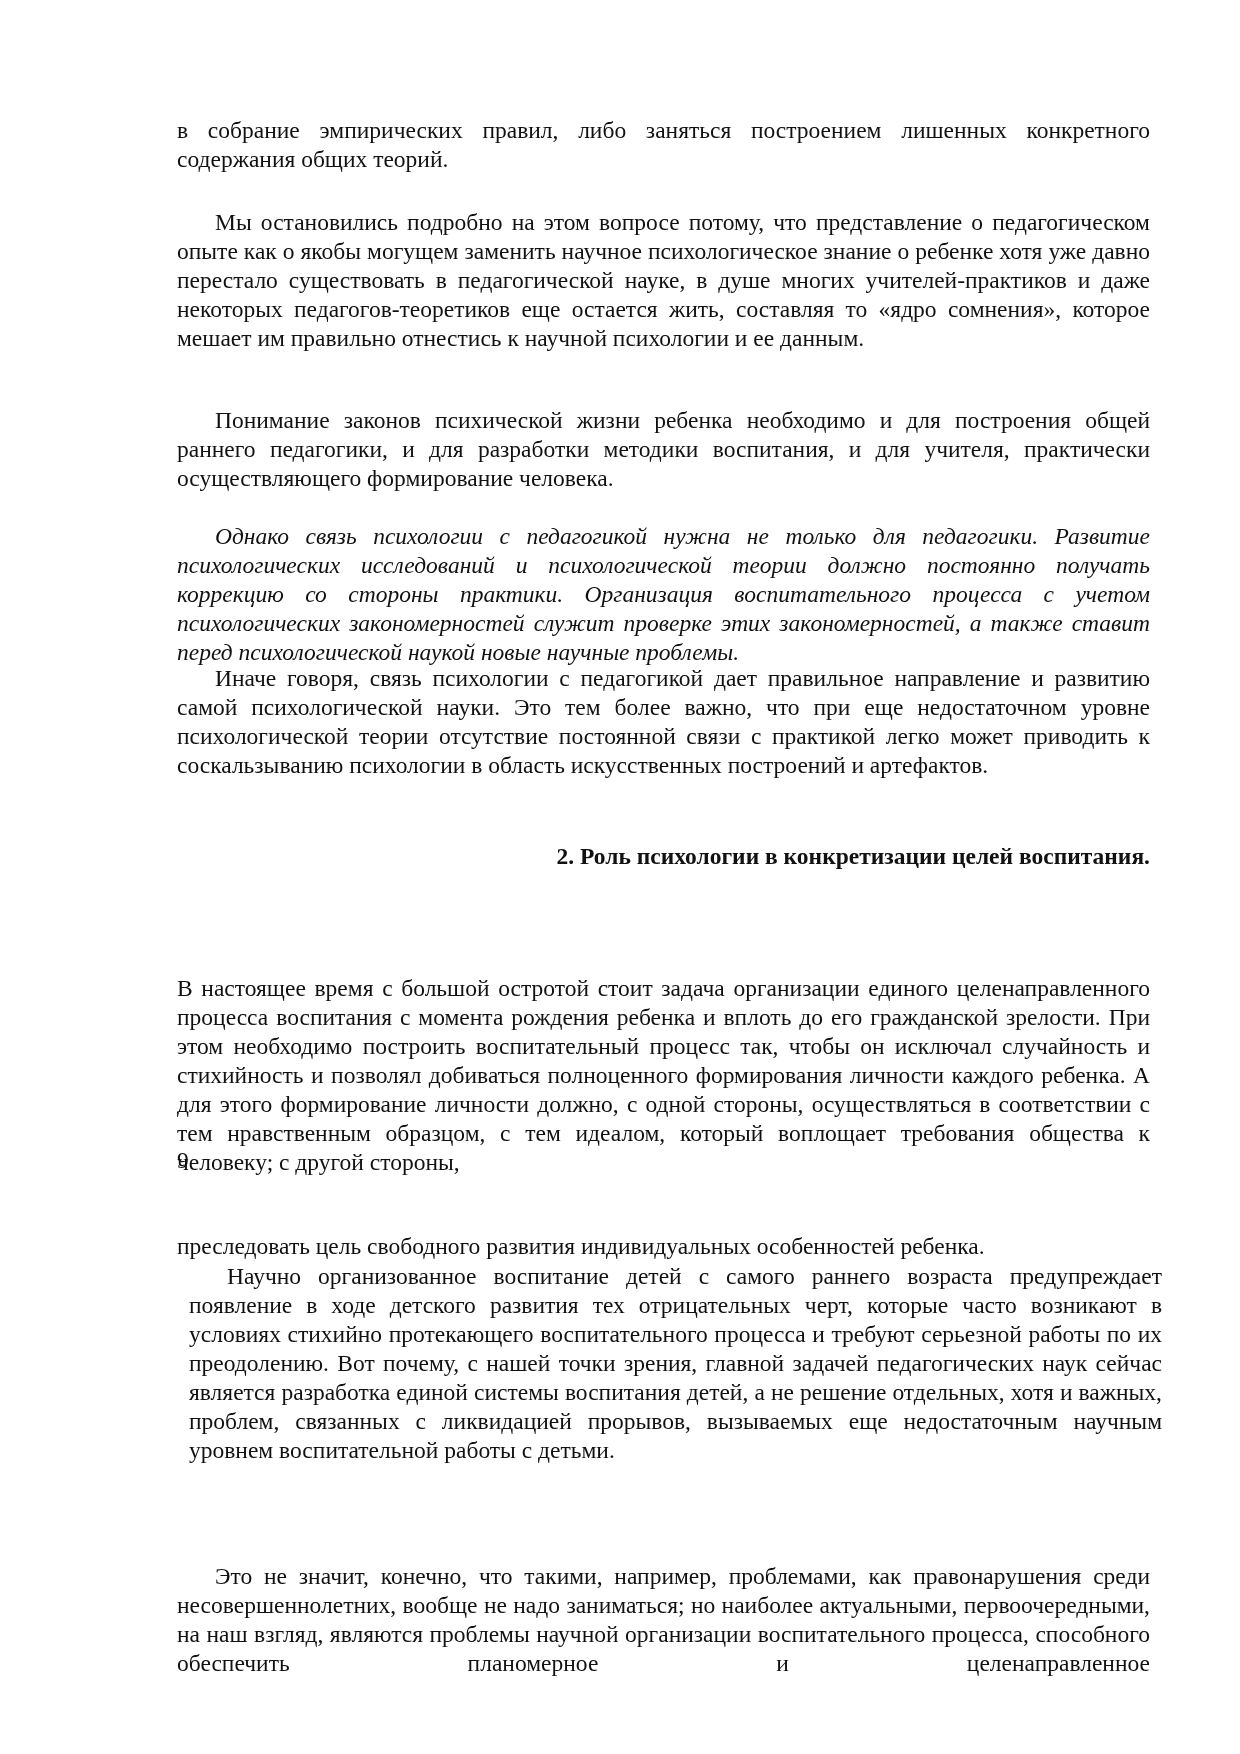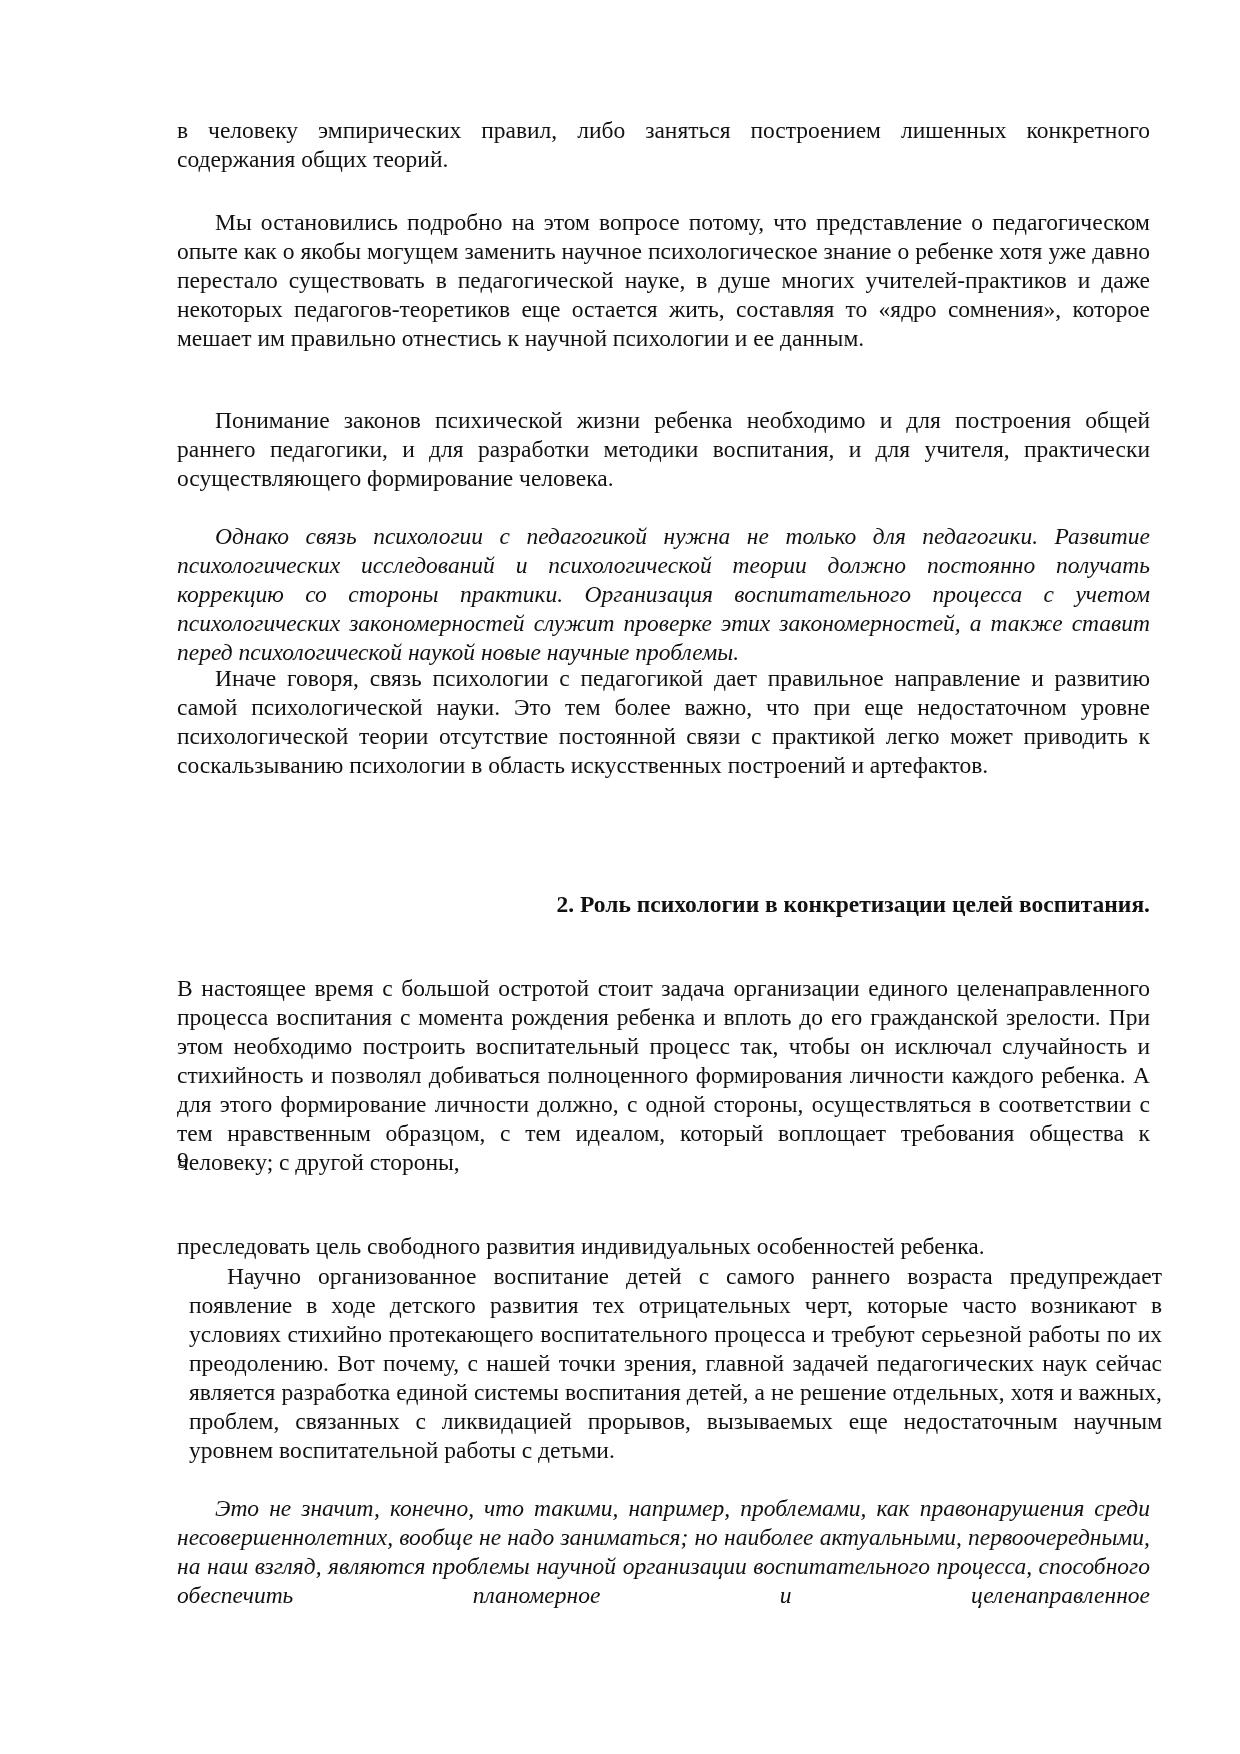--- a/index.html
+++ b/index.html
@@ -54,54 +54,54 @@
   .full-justify {
     text-align-last: justify;
   }
 </style>
 </head>
 <body>
 
 <div class="page">
 
   <div class="block" style="top:116px;">
-    <p class="para">в человеку эмпирических правил, либо заняться построением лишенных конкретного содержания общих теорий.</p>
+    <p class="para">в собрание эмпирических правил, либо заняться построением лишенных конкретного содержания общих теорий.</p>
   </div>
 
   <div class="block" style="top:200px;margin-top:8px;">
     <p class="para indent">Мы остановились подробно на этом вопросе потому, что представление о педагогическом опыте как о якобы могущем заменить научное психологическое знание о ребенке хотя уже давно перестало существовать в педагогической науке, в душе многих учителей-практиков и даже некоторых педагогов-теоретиков еще остается жить, составляя то «ядро сомнения», которое мешает им правильно отнестись к научной психологии и ее данным.</p>
   </div>
 
   <div class="block" style="top:406px;">
     <p class="para indent">Понимание законов психической жизни ребенка необходимо и для построения общей раннего педагогики, и для разработки методики воспитания, и для учителя, практически осуществляющего формирование человека.</p>
   </div>
 
   <div class="block" style="top:522px;font-style:italic;">
     <p class="para indent">Однако связь психологии с педагогикой нужна не только для педагогики. Развитие психологических исследований и психологической теории должно постоянно получать коррекцию со стороны практики. Организация воспитательного процесса с учетом психологических закономерностей служит проверке этих закономерностей, а также ставит перед психологической наукой новые научные проблемы.</p>
   </div>
 
   <div class="block" style="top:664px;">
     <p class="para indent">Иначе говоря, связь психологии с педагогикой дает правильное направление и развитию самой психологической науки. Это тем более важно, что при еще недостаточном уровне психологической теории отсутствие постоянной связи с практикой легко может приводить к соскальзыванию психологии в область искусственных построений и артефактов.</p>
   </div>
 
-  <div class="block" style="top:890px;">
+  <div class="block" style="top:842px;">
     <h2 class="heading">2. Роль психологии в конкретизации целей воспитания.</h2>
   </div>
 
   <div class="block" style="top:950px;margin-top:24px;">
     <p class="para">В настоящее время с большой остротой стоит задача организации единого целенаправленного процесса воспитания с момента рождения ребенка и вплоть до его гражданской зрелости. При этом необходимо построить воспитательный процесс так, чтобы он исключал случайность и стихийность и позволял добиваться полноценного формирования личности каждого ребенка. А для этого формирование личности должно, с одной стороны, осуществляться в соответствии с тем нравственным образцом, с тем идеалом, который воплощает требования общества к человеку; с другой стороны,</p>
   </div>
 
   <div class="page-number" style="top:1146px;">9</div>
 
   <div class="block" style="top:1232px;">
     <p class="para">преследовать цель свободного развития индивидуальных особенностей ребенка.</p>
   </div>
 
   <div class="block" style="top:1262px;margin-left:12px;">
     <p class="para indent">Научно организованное воспитание детей с самого раннего возраста предупреждает появление в ходе детского развития тех отрицательных черт, которые часто возникают в условиях стихийно протекающего воспитательного процесса и требуют серьезной работы по их преодолению. Вот почему, с нашей точки зрения, главной задачей педагогических наук сейчас является разработка единой системы воспитания детей, а не решение отдельных, хотя и важных, проблем, связанных с ликвидацией прорывов, вызываемых еще недостаточным научным уровнем воспитательной работы с детьми.</p>
   </div>
 
-  <div class="block" style="top:1494px;font-style:italic;">
+  <div class="block" style="top:1562px;">
     <p class="para indent full-justify">Это не значит, конечно, что такими, например, проблемами, как правонарушения среди несовершеннолетних, вообще не надо заниматься; но наиболее актуальными, первоочередными, на наш взгляд, являются проблемы научной организации воспитательного процесса, способного обеспечить планомерное и целенаправленное</p>
   </div>
 
 </div>
 
 </body></html>

